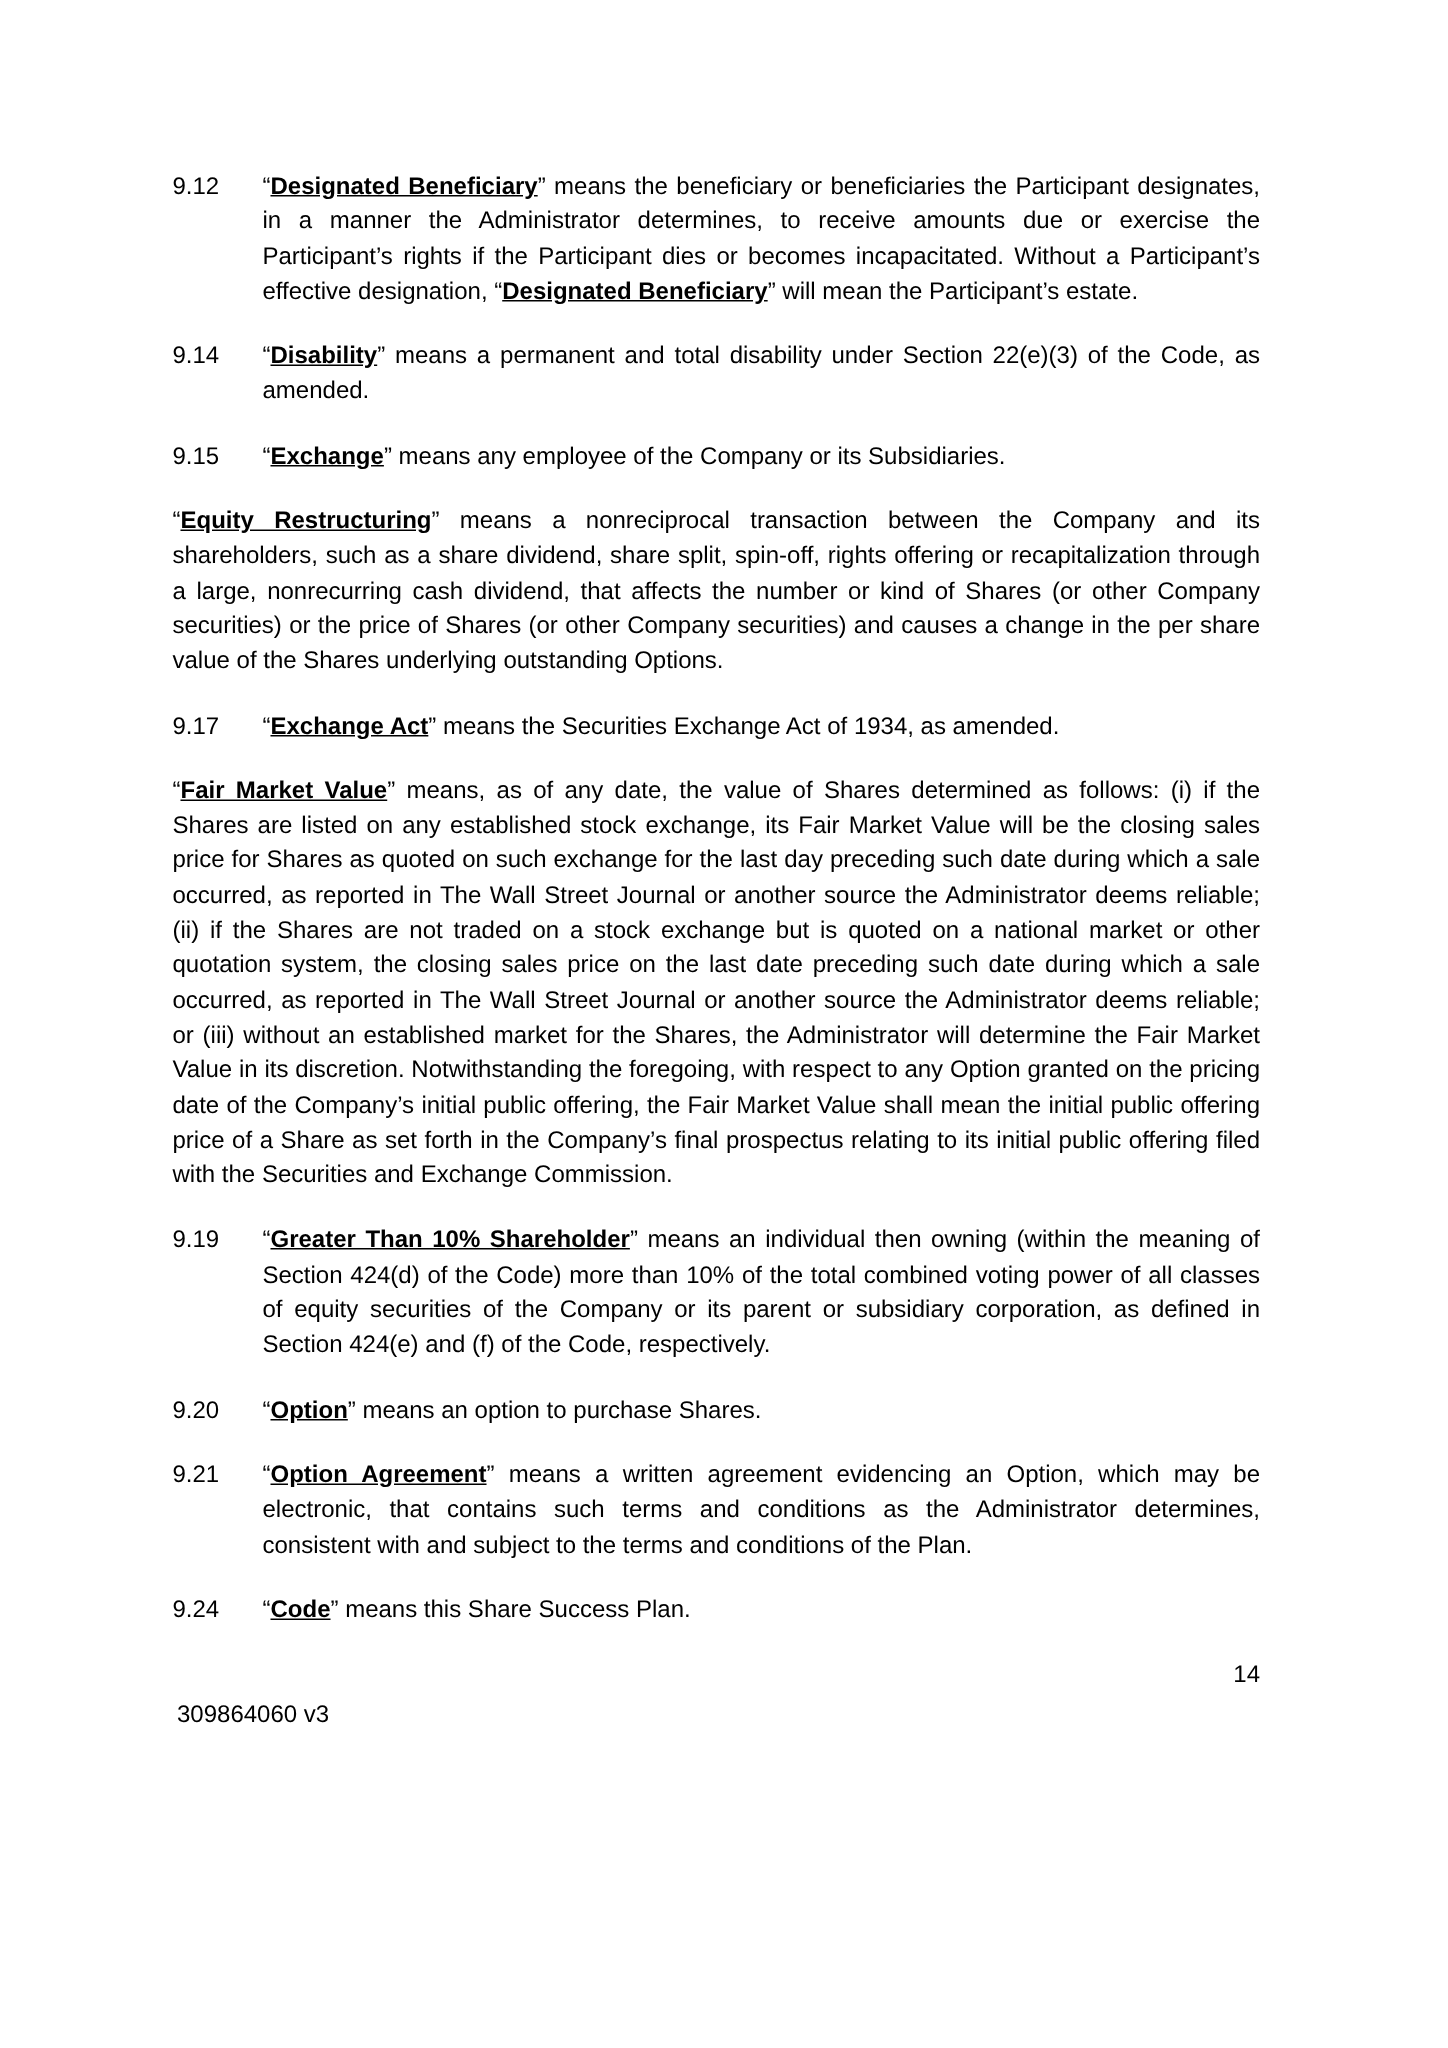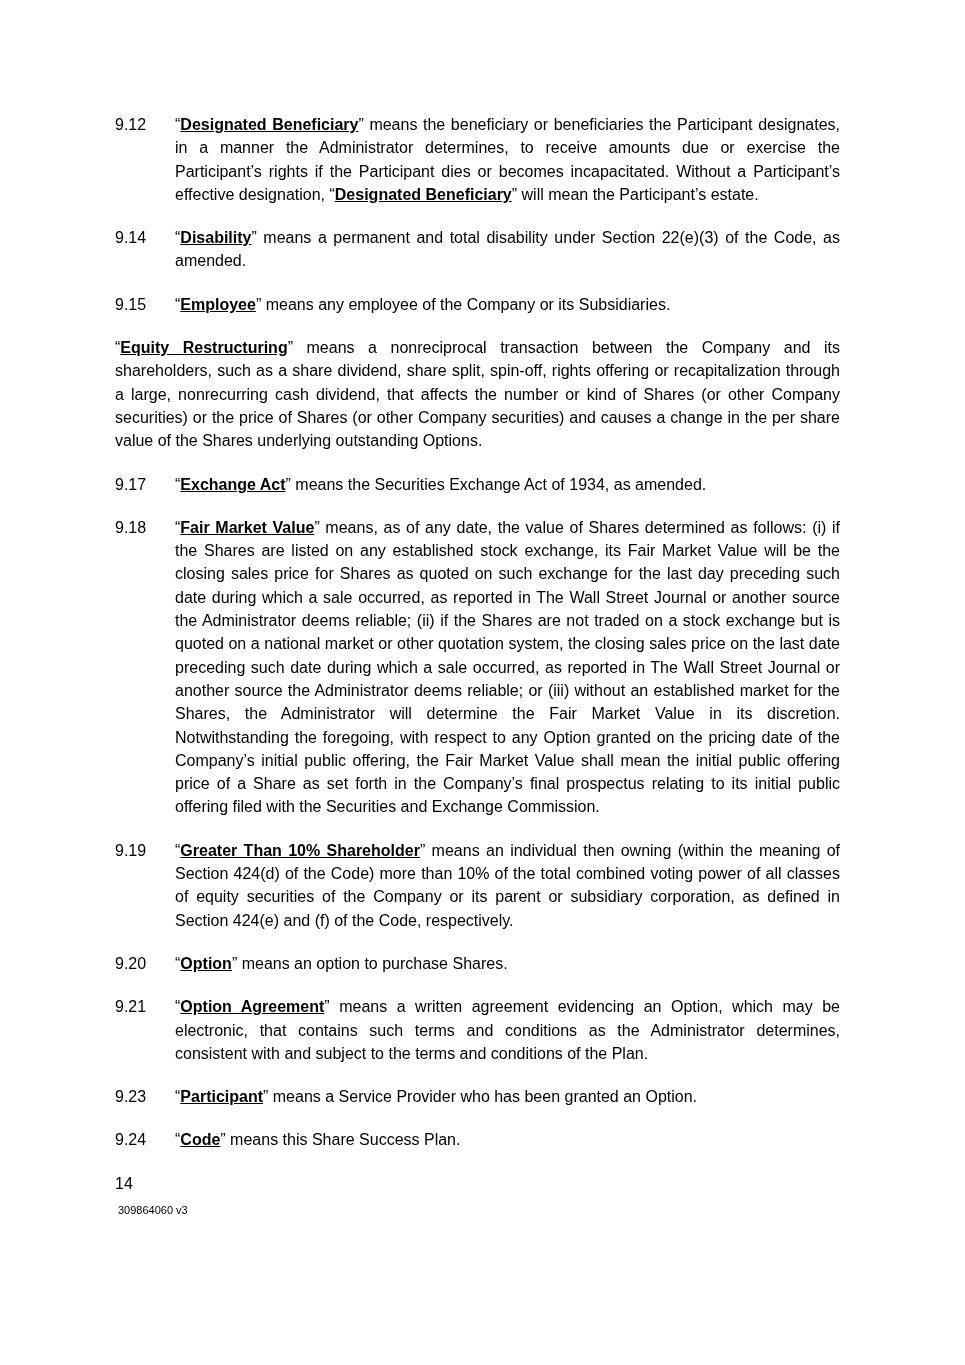--- a/index.html
+++ b/index.html
@@ -26,74 +26,69 @@
   .def-num {
     flex: 0 0 60px;
     width: 60px;
   }
   .def-text {
     flex: 1 1 auto;
     text-align: justify;
   }
   .def-text b { font-weight: bold; text-decoration: underline; }
   .page-number {
-    text-align: left;
+    text-align: right;
     margin-top: 0;
   }
   .doc-footer {
-    font-size: 11px;
+    font-size: 16px;
     line-height: 13px;
     margin-top: 9px;
     padding-left: 3px;
   }
 </style>
 </head>
 <body>
 
 <div class="page">
   <div>
       <div class="def-item">
         <span class="def-num">9.12</span>
         <div class="def-text"><span>“</span><b>Designated Beneficiary</b><span>” means the beneficiary or beneficiaries the Participant designates, in a manner the Administrator determines, to receive amounts due or exercise the Participant’s rights if the Participant dies or becomes incapacitated. Without a Participant’s effective designation, “</span><b>Designated Beneficiary</b><span>” will mean the Participant’s estate.</span></div>
       </div>
       <div class="def-item">
         <span class="def-num">9.14</span>
         <div class="def-text"><span>“</span><b>Disability</b><span>” means a permanent and total disability under Section 22(e)(3) of the Code, as amended.</span></div>
       </div>
       <div class="def-item">
         <span class="def-num">9.15</span>
-        <div class="def-text"><span>“</span><b>Employee</b><span>” means any employee of the Company or its Subsidiaries.</span></div>
+        <div class="def-text"><span>“</span><b>Exchange</b><span>” means any employee of the Company or its Subsidiaries.</span></div>
       </div>
       <div class="def-item">
         <div class="def-text"><span>“</span><b>Equity Restructuring</b><span>” means a nonreciprocal transaction between the Company and its shareholders, such as a share dividend, share split, spin-off, rights offering or recapitalization through a large, nonrecurring cash dividend, that affects the number or kind of Shares (or other Company securities) or the price of Shares (or other Company securities) and causes a change in the per share value of the Shares underlying outstanding Options.</span></div>
       </div>
       <div class="def-item">
         <span class="def-num">9.17</span>
         <div class="def-text"><span>“</span><b>Exchange Act</b><span>” means the Securities Exchange Act of 1934, as amended.</span></div>
       </div>
       <div class="def-item">
-        <span class="def-num">9.18</span>
         <div class="def-text"><span>“</span><b>Fair Market Value</b><span>” means, as of any date, the value of Shares determined as follows: (i) if the Shares are listed on any established stock exchange, its Fair Market Value will be the closing sales price for Shares as quoted on such exchange for the last day preceding such date during which a sale occurred, as reported in The Wall Street Journal or another source the Administrator deems reliable; (ii) if the Shares are not traded on a stock exchange but is quoted on a national market or other quotation system, the closing sales price on the last date preceding such date during which a sale occurred, as reported in The Wall Street Journal or another source the Administrator deems reliable; or (iii) without an established market for the Shares, the Administrator will determine the Fair Market Value in its discretion. Notwithstanding the foregoing, with respect to any Option granted on the pricing date of the Company’s initial public offering, the Fair Market Value shall mean the initial public offering price of a Share as set forth in the Company’s final prospectus relating to its initial public offering filed with the Securities and Exchange Commission.</span></div>
       </div>
       <div class="def-item">
         <span class="def-num">9.19</span>
         <div class="def-text"><span>“</span><b>Greater Than 10% Shareholder</b><span>” means an individual then owning (within the meaning of Section 424(d) of the Code) more than 10% of the total combined voting power of all classes of equity securities of the Company or its parent or subsidiary corporation, as defined in Section 424(e) and (f) of the Code, respectively.</span></div>
       </div>
       <div class="def-item">
         <span class="def-num">9.20</span>
         <div class="def-text"><span>“</span><b>Option</b><span>” means an option to purchase Shares.</span></div>
       </div>
       <div class="def-item">
         <span class="def-num">9.21</span>
         <div class="def-text"><span>“</span><b>Option Agreement</b><span>” means a written agreement evidencing an Option, which may be electronic, that contains such terms and conditions as the Administrator determines, consistent with and subject to the terms and conditions of the Plan.</span></div>
       </div>
       <div class="def-item">
-        <span class="def-num">9.23</span>
-        <div class="def-text"><span>“</span><b>Participant</b><span>” means a Service Provider who has been granted an Option.</span></div>
-      </div>
-      <div class="def-item">
         <span class="def-num">9.24</span>
         <div class="def-text"><span>“</span><b>Code</b><span>” means this Share Success Plan.</span></div>
       </div>
     </div>
   <div class="page-number">14</div>
   <div class="doc-footer">309864060 v3</div>
 </div>
 
 </body></html>

